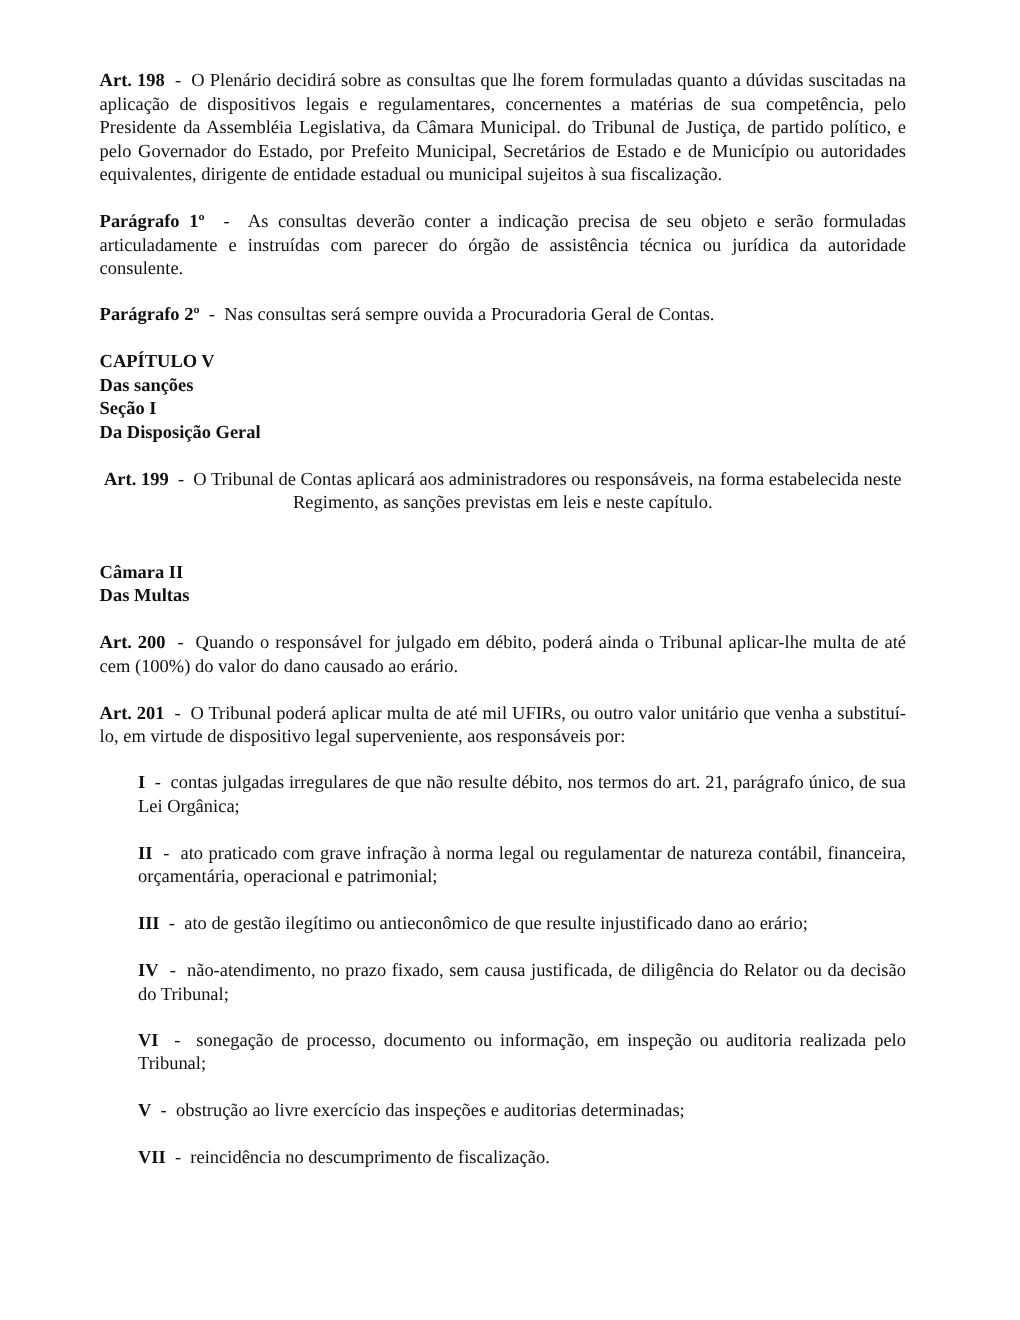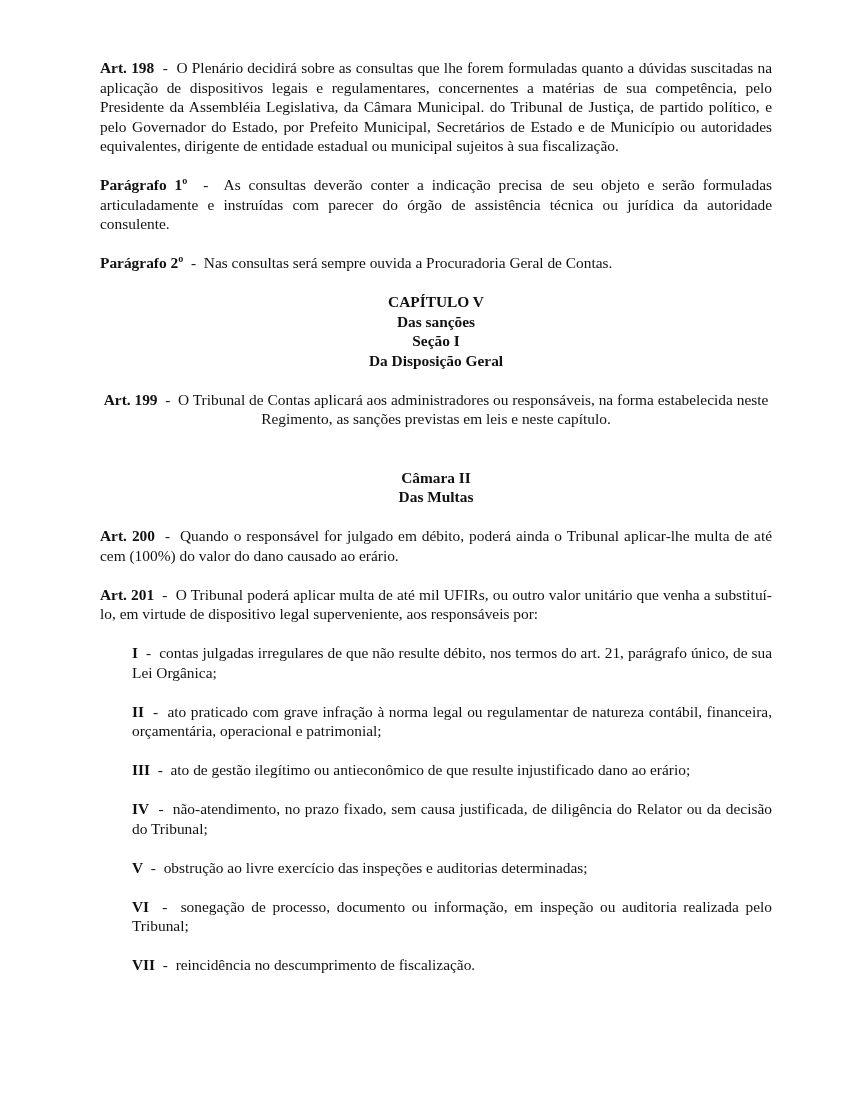--- a/index.html
+++ b/index.html
@@ -1,24 +1,24 @@
 <!DOCTYPE html>
 <html><head>
 <meta charset="utf-8">
 <style>
   html, body { margin: 0; padding: 0; background: #ffffff; }
   body { width: 850px; height: 1100px; position: relative; overflow: hidden; }
   .page {
-    position: absolute; left: 100px; top: 58px; width: 672px;
+    position: absolute; left: 83px; top: 58px; width: 672px;
     font-family: "Liberation Serif", serif; font-size: 15.4px; line-height: 19.5px;
     color: #111111;
   }
   .para { text-align: justify; margin: 0 0 19.5px 0; }
   b { font-weight: bold; }
-  .heading { text-align: center; font-weight: bold; margin: 0; }
+  .heading { text-align: left; font-weight: bold; margin: 0; }
   .heading-block { margin: 0 0 19.5px 0; }
   .gap { height: 19.5px; }
   .list { margin-left: 32px; }
   .item { text-align: justify; margin: 0 0 19.5px 0; }
   .sep { white-space: pre; }
 </style>
 </head>
 <body>
 
 <div class="page">
@@ -59,18 +59,18 @@
 
   <p class="para">
     <b>Art. 201</b><span class="sep">  -  </span><span>O Tribunal poderá aplicar multa de até mil UFIRs, ou outro valor unitário que venha a substituí-lo, em virtude de dispositivo legal superveniente, aos responsáveis por:</span>
   </p>
 
   <div class="list">
     <p class="item"><b>I</b><span class="sep">  -  </span><span>contas julgadas irregulares de que não resulte débito, nos termos do art. 21, parágrafo único, de sua Lei Orgânica;</span></p>
     <p class="item"><b>II</b><span class="sep">  -  </span><span>ato praticado com grave infração à norma legal ou regulamentar de natureza contábil, financeira, orçamentária, operacional e patrimonial;</span></p>
     <p class="item"><b>III</b><span class="sep">  -  </span><span>ato de gestão ilegítimo ou antieconômico de que resulte injustificado dano ao erário;</span></p>
     <p class="item"><b>IV</b><span class="sep">  -  </span><span>não-atendimento, no prazo fixado, sem causa justificada, de diligência do Relator ou da decisão do Tribunal;</span></p>
+    <p class="item"><b>VI</b><span class="sep">  -  </span><span>sonegação de processo, documento ou informação, em inspeção ou auditoria realizada pelo Tribunal;</span></p>
     <p class="item"><b>V</b><span class="sep">  -  </span><span>obstrução ao livre exercício das inspeções e auditorias determinadas;</span></p>
-    <p class="item"><b>VI</b><span class="sep">  -  </span><span>sonegação de processo, documento ou informação, em inspeção ou auditoria realizada pelo Tribunal;</span></p>
     <p class="item"><b>VII</b><span class="sep">  -  </span><span>reincidência no descumprimento de fiscalização.</span></p>
   </div>
 
 </div>
 
 </body></html>

